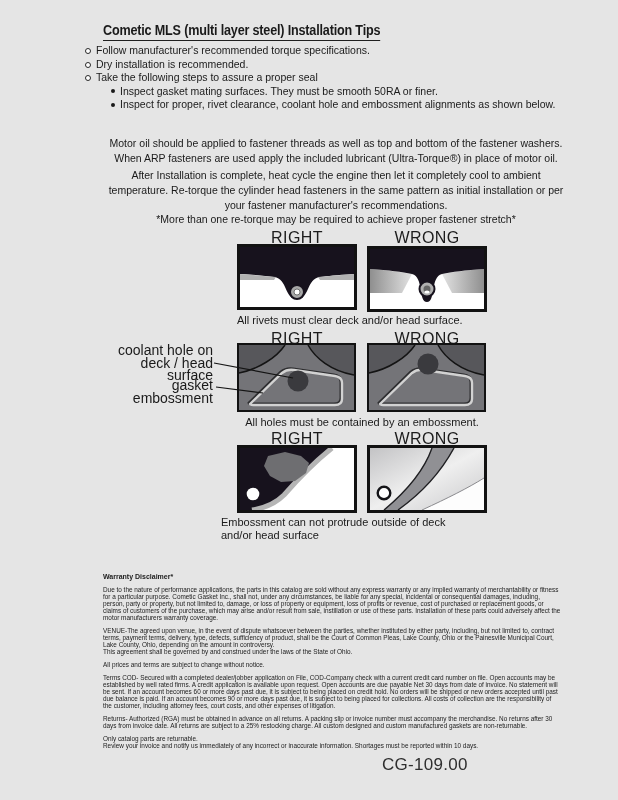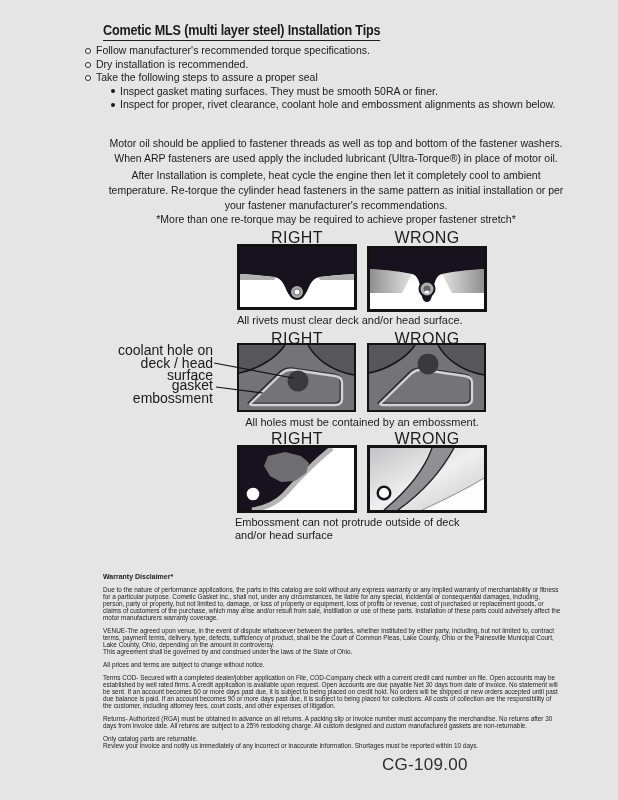--- a/index.html
+++ b/index.html
@@ -184,21 +184,21 @@
       <rect x="0" y="0" width="114" height="62" fill="url(#g3)"></rect>
       <path d="M62,0 L84,0 C72,22 52,45 28,62 L14,62 C38,42 55,20 62,0 Z" fill="#909094"></path>
       <path d="M62,0 C55,20 38,42 14,62" fill="none" stroke="#1f1f22" stroke-width="1.4"></path>
       <path d="M84,0 C72,22 52,45 28,62" fill="none" stroke="#1f1f22" stroke-width="1.4"></path>
       <path d="M114,30 L114,62 L52,62 C78,50 98,40 114,30 Z" fill="#fdfdfd"></path>
       <path d="M114,30 C98,40 78,50 52,62" fill="none" stroke="#8a8a8e" stroke-width="1"></path>
       <circle cx="14" cy="45" r="6.3" fill="#ffffff" stroke="#141418" stroke-width="2.4"></circle>
     </svg>
   </div>
 
-  <div class="abs cap" style="left:235px;top:516px;">
+  <div class="abs cap" style="left:221px;top:516px;">
     <div>Embossment can not protrude outside of deck</div>
     <div>and/or head surface</div>
   </div>
 
   <div class="abs fine">
     <h4>Warranty Disclaimer*</h4>
     <p class="fp">Due to the nature of performance applications, the parts in this catalog are sold without any express warranty or any implied warranty of merchantability or fitness for a particular purpose.  Cometic Gasket Inc., shall not, under any circumstances, be liable for any special, incidental or consequential damages, including, person, party or property, but not limited to, damage, or loss of property or equipment, loss of profits or revenue, cost of purchased or replacement goods, or claims of customers of the purchase, which may arise and/or result from sale, instillation or use of these parts.  Installation of these parts could adversely affect the motor manufacturers warranty coverage.</p>
     <p class="fp0">VENUE-The agreed upon venue, in the event of dispute whatsoever between the parties, whether instituted by either party, including, but not limited to, contract terms, payment terms, delivery, type, defects, sufficiency of product, shall be the Court of Common Pleas, Lake County, Ohio or the Painesville Municipal Court, Lake County, Ohio, depending on the amount in controversy.</p>
     <p class="fp">This agreement shall be governed by and construed under the laws of the State of Ohio.</p>
     <p class="fp">All prices and terms are subject to change without notice.</p>

